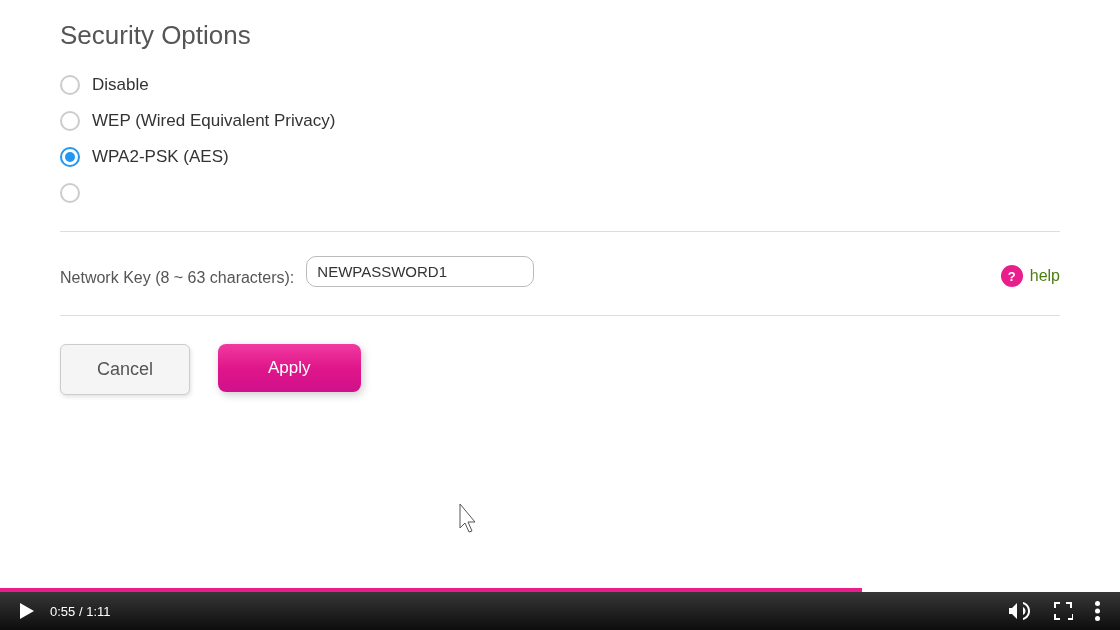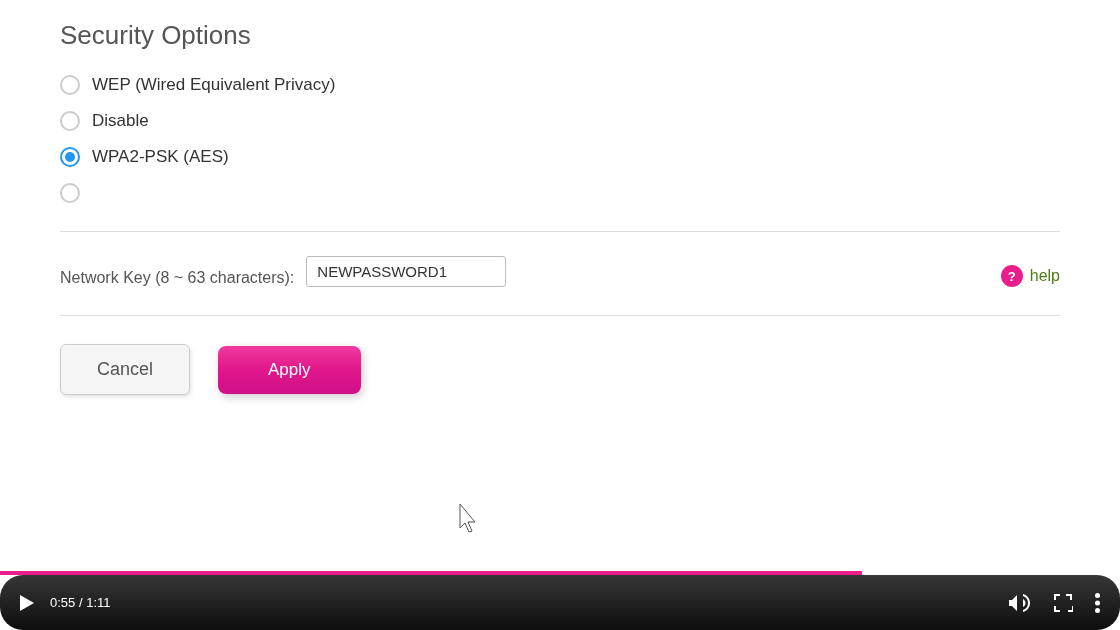--- a/index.html
+++ b/index.html
@@ -95,25 +95,25 @@
     }
 
     .field-label {
       font-size: 16px;
       color: #555;
       white-space: nowrap;
     }
 
     .field-input {
       border: 1px solid #bbb;
-      border-radius: 3px;
+      border-radius: 10px;
       padding: 6px 10px;
       font-size: 15px;
       color: #333;
-      width: 200px;
+      width: 228px;
       outline: none;
     }
 
     .help-icon {
       width: 22px;
       height: 22px;
       border-radius: 50%;
       background: #e91e8c;
       color: #fff;
       display: flex;
@@ -130,21 +130,21 @@
     }
 
     .divider2 {
       border: none;
       border-top: 1px solid #ddd;
       margin: 14px 0 28px 0;
     }
 
     .button-row {
       display: flex;
-      align-items: center;
+      align-items: flex-start;
       gap: 28px;
     }
 
     .cancel-btn {
       background: #f5f5f5;
       border: 1px solid #ccc;
       border-radius: 6px;
       padding: 14px 36px;
       font-size: 18px;
       color: #555;
@@ -165,27 +165,26 @@
       box-shadow: 2px 3px 8px rgba(0,0,0,0.2);
       position: relative;
     }
 
     
     .video-controls {
       position: absolute;
       bottom: 0;
       left: 0;
       width: 1120px;
-      height: 55px;
+      height: 38px;
       background: linear-gradient(180deg, rgba(20,20,20,0.85) 0%, rgba(0,0,0,0.95) 100%);
       display: flex;
       align-items: center;
       padding: 0 16px;
       gap: 12px;
-      border-radius: 23px;
     }
 
     .progress-bar-container {
       position: absolute;
       top: -4px;
       left: 0;
       width: 1120px;
       height: 4px;
       background: rgba(255,255,255,0.25);
     }
@@ -234,26 +233,26 @@
 <body>
 
 <div class="main-content">
 
   <h2 class="section-title">Security Options</h2>
 
   <div class="radio-group">
 
     <div class="radio-item">
       <div class="radio-circle"></div>
-      <span class="radio-label">WEP (Wired Equivalent Privacy)</span>
+      <span class="radio-label">Disable</span>
     </div>
 
     <div class="radio-item">
       <div class="radio-circle"></div>
-      <span class="radio-label">Disable</span>
+      <span class="radio-label">WEP (Wired Equivalent Privacy)</span>
     </div>
 
     <div class="radio-item">
       <div class="radio-circle checked"></div>
       <span class="radio-label">WPA2-PSK (AES)</span>
     </div>
 
     <div class="radio-item">
       <div class="radio-circle"></div>
     </div>

